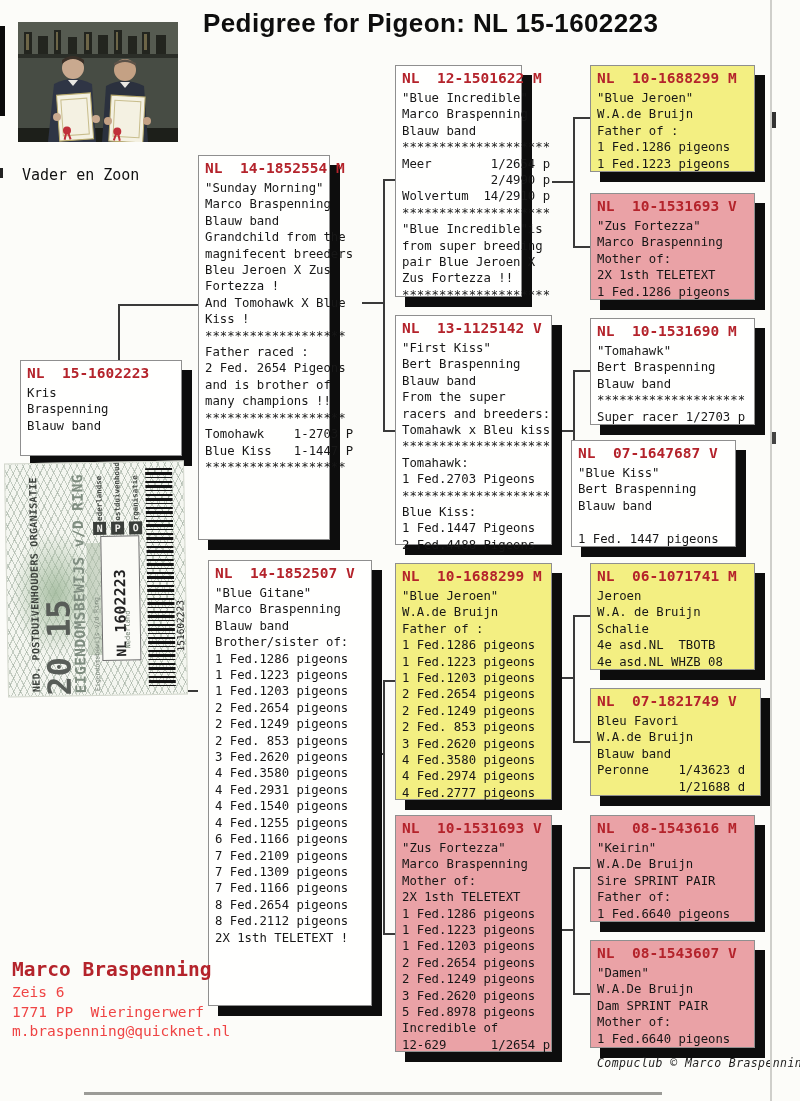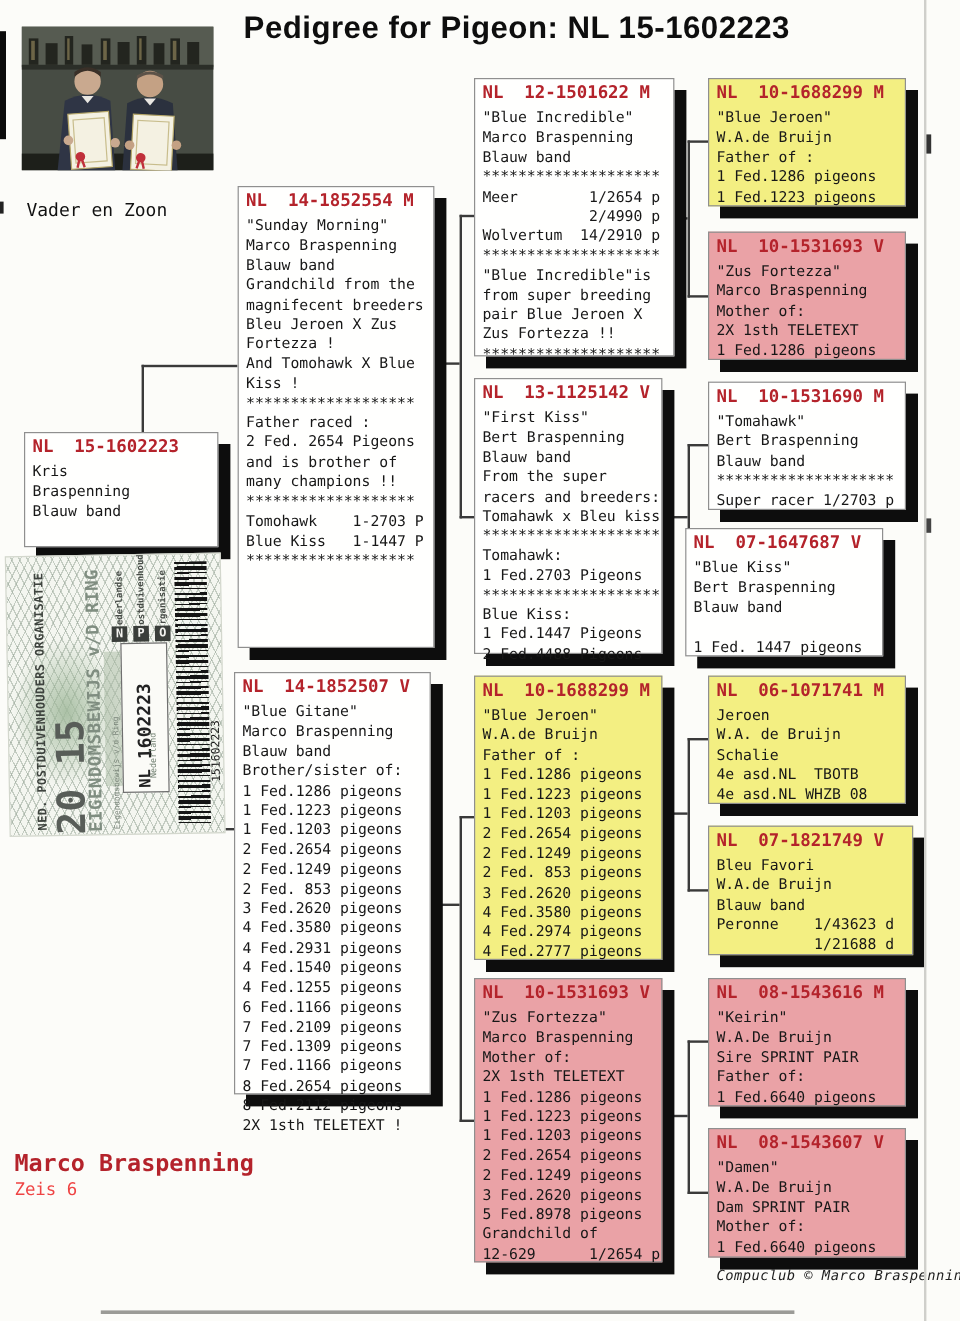--- a/index.html
+++ b/index.html
@@ -147,42 +147,42 @@
   <div class="cl" style="left:573px;top:867px;width:2px;height:128px"></div>
   <div class="cl" style="left:573px;top:867px;width:17px;height:2px"></div>
   <div class="cl" style="left:573px;top:993px;width:17px;height:2px"></div>
 
   <article class="box" style="left:20px;top:360px;width:162px;height:96px">
       <div class="box-ring">NL  15-1602223</div>
       <div class="box-line">Kris</div>
       <div class="box-line">Braspenning</div>
       <div class="box-line">Blauw band</div>
     </article>
-  <article class="box" style="left:198px;top:155px;width:164px;height:385px">
+  <article class="box" style="left:198px;top:155px;width:132px;height:385px">
       <div class="box-ring">NL  14-1852554 M</div>
       <div class="box-line">"Sunday Morning"</div>
       <div class="box-line">Marco Braspenning</div>
       <div class="box-line">Blauw band</div>
       <div class="box-line">Grandchild from the</div>
       <div class="box-line">magnifecent breeders</div>
       <div class="box-line">Bleu Jeroen X Zus</div>
       <div class="box-line">Fortezza !</div>
       <div class="box-line">And Tomohawk X Blue</div>
       <div class="box-line">Kiss !</div>
       <div class="box-line">*******************</div>
       <div class="box-line">Father raced :</div>
       <div class="box-line">2 Fed. 2654 Pigeons</div>
       <div class="box-line">and is brother of</div>
       <div class="box-line">many champions !!</div>
       <div class="box-line">*******************</div>
       <div class="box-line">Tomohawk    1-2703 P</div>
       <div class="box-line">Blue Kiss   1-1447 P</div>
       <div class="box-line">*******************</div>
     </article>
-  <article class="box" style="left:195px;top:560px;width:164px;height:352px">
+  <article class="box" style="left:208px;top:560px;width:164px;height:446px">
       <div class="box-ring">NL  14-1852507 V</div>
       <div class="box-line">"Blue Gitane"</div>
       <div class="box-line">Marco Braspenning</div>
       <div class="box-line">Blauw band</div>
       <div class="box-line">Brother/sister of:</div>
       <div class="box-line">1 Fed.1286 pigeons</div>
       <div class="box-line">1 Fed.1223 pigeons</div>
       <div class="box-line">1 Fed.1203 pigeons</div>
       <div class="box-line">2 Fed.2654 pigeons</div>
       <div class="box-line">2 Fed.1249 pigeons</div>
@@ -193,21 +193,21 @@
       <div class="box-line">4 Fed.1540 pigeons</div>
       <div class="box-line">4 Fed.1255 pigeons</div>
       <div class="box-line">6 Fed.1166 pigeons</div>
       <div class="box-line">7 Fed.2109 pigeons</div>
       <div class="box-line">7 Fed.1309 pigeons</div>
       <div class="box-line">7 Fed.1166 pigeons</div>
       <div class="box-line">8 Fed.2654 pigeons</div>
       <div class="box-line">8 Fed.2112 pigeons</div>
       <div class="box-line">2X 1sth TELETEXT !</div>
     </article>
-  <article class="box" style="left:395px;top:65px;width:167px;height:232px">
+  <article class="box" style="left:395px;top:65px;width:127px;height:232px">
       <div class="box-ring">NL  12-1501622 M</div>
       <div class="box-line">"Blue Incredible"</div>
       <div class="box-line">Marco Braspenning</div>
       <div class="box-line">Blauw band</div>
       <div class="box-line">********************</div>
       <div class="box-line">Meer        1/2654 p</div>
       <div class="box-line">            2/4990 p</div>
       <div class="box-line">Wolvertum  14/2910 p</div>
       <div class="box-line">********************</div>
       <div class="box-line">"Blue Incredible"is</div>
@@ -254,21 +254,21 @@
       <div class="box-line">Marco Braspenning</div>
       <div class="box-line">Mother of:</div>
       <div class="box-line">2X 1sth TELETEXT</div>
       <div class="box-line">1 Fed.1286 pigeons</div>
       <div class="box-line">1 Fed.1223 pigeons</div>
       <div class="box-line">1 Fed.1203 pigeons</div>
       <div class="box-line">2 Fed.2654 pigeons</div>
       <div class="box-line">2 Fed.1249 pigeons</div>
       <div class="box-line">3 Fed.2620 pigeons</div>
       <div class="box-line">5 Fed.8978 pigeons</div>
-      <div class="box-line">Grandchild of</div>
+      <div class="box-line">Incredible of</div>
       <div class="box-line">12-629      1/2654 p</div>
     </article>
   <article class="box yellow" style="left:590px;top:65px;width:165px;height:107px">
       <div class="box-ring">NL  10-1688299 M</div>
       <div class="box-line">"Blue Jeroen"</div>
       <div class="box-line">W.A.de Bruijn</div>
       <div class="box-line">Father of :</div>
       <div class="box-line">1 Fed.1286 pigeons</div>
       <div class="box-line">1 Fed.1223 pigeons</div>
     </article>
@@ -347,20 +347,22 @@
     </div>
     <div class="barcode"></div>
     <span class="vtx stk-bcnum">151602223</span>
     <span class="vtx stk-small1">Nederland</span>
     <span class="vtx stk-small2">Eigendomsbewijs v/d Ring</span>
   </div>
 
   <div class="contact">
     <div class="contact-name">Marco Braspenning</div>
     <div class="contact-line">Zeis 6</div>
+    <div class="contact-line">1771 PP  Wieringerwerf</div>
+    <div class="contact-line">m.braspenning@quicknet.nl</div>
   </div>
 
   <div class="credit">Compuclub © Marco Braspenning</div>
 
   <div class="artifact" style="left:0;top:26px;width:5px;height:90px;background:#0b0b0b"></div>
   <div class="artifact" style="left:0;top:168px;width:3px;height:10px;background:#222"></div>
   <div class="artifact" style="left:770px;top:0;width:2px;height:1101px;background:#cfcfcb"></div>
   <div class="artifact" style="left:772px;top:112px;width:4px;height:16px;background:#333"></div>
   <div class="artifact" style="left:772px;top:432px;width:4px;height:12px;background:#444"></div>
   <div class="artifact" style="left:84px;top:1092px;width:578px;height:3px;background:#9b9b97"></div>

